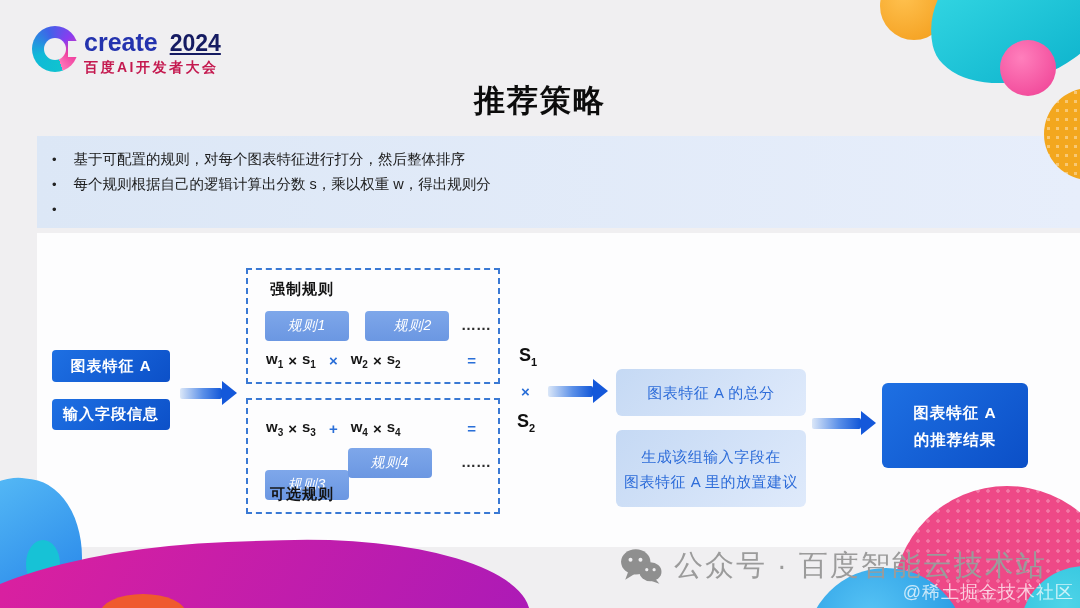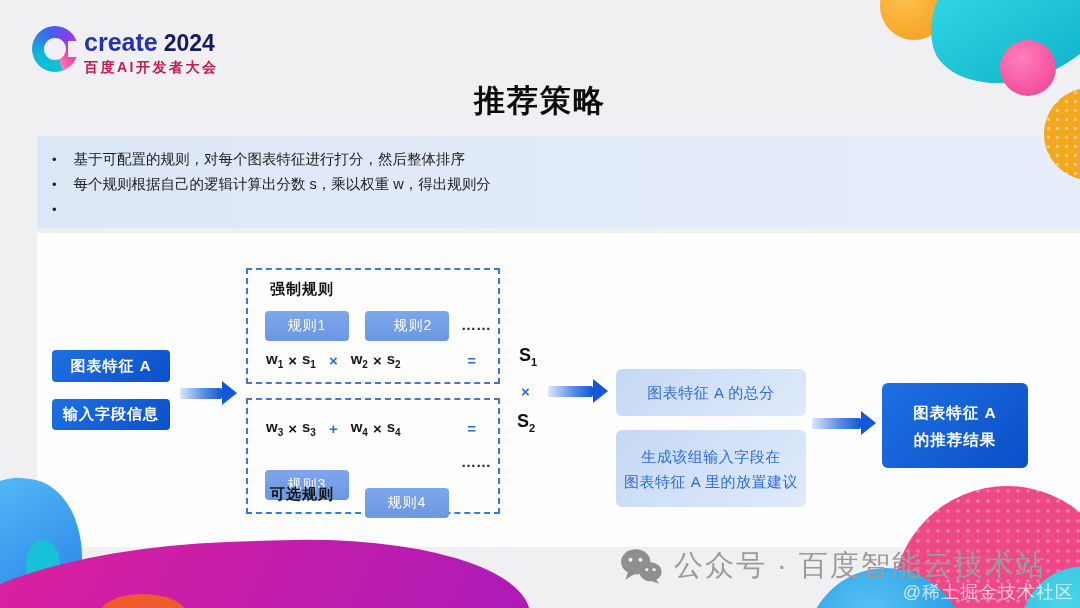--- a/index.html
+++ b/index.html
@@ -28,21 +28,21 @@
     background-size:10px 10px; }
 
   
   .logo { position:absolute; left:32px; top:24px; z-index:3; }
   .logo-c { position:absolute; left:0; top:2px; width:46px; height:46px; border-radius:50%;
     background:conic-gradient(from 160deg,#10c3cf,#0fb9d8 90deg,#3f63e8 180deg,#8a3cf0 250deg,#ef3f9f 310deg,#ff77b9 360deg); }
   .logo-c::before { content:""; position:absolute; inset:12px; border-radius:50%; background:#f0eff1; }
   .logo-c::after { content:""; position:absolute; right:-5px; top:15px; width:15px; height:16px; background:#f0eff1; }
   .logo-text { position:absolute; left:52px; top:4px; white-space:nowrap; }
   .logo-brand { font-size:25px; font-weight:bold; color:#2433ae; }
-  .logo-year { font-size:23px; font-weight:bold; color:#151b62; margin-left:6px; }
+  .logo-year { font-size:23px; font-weight:bold; color:#151b62; margin-left:12px;text-decoration:underline; }
   .logo-sub { font-size:14px; font-weight:bold; color:#c4194f; letter-spacing:2.5px; margin-top:2px; }
 
   
   .page-title { position:absolute; left:0; right:0; top:80px; text-align:center; z-index:3;
     font-size:31px; font-weight:900; color:#0c0c0c; letter-spacing:2px; }
   .bullets { position:absolute; left:52px; top:147px; z-index:3; }
   .bullet { display:flex; align-items:center; gap:17px; height:25px;
     font-size:14.5px; color:#1b1b1b; }
   .bullet .dot { font-size:13px; color:#222; }
 
@@ -63,21 +63,21 @@
   #arrow-2 { left:548px; top:379px; width:60px; }
   #arrow-3 { left:812px; top:411px; width:64px; }
 
   .dashed-box { position:absolute; width:254px; height:116px;
     border:2px dashed #3a79d4; z-index:3; }
   #box-mandatory { left:246px; top:268px; }
   #box-optional  { left:246px; top:398px; }
   .group-label { position:absolute; font-size:15px; font-weight:600; color:#141414; letter-spacing:1px; }
   .chip { position:absolute; width:84px; height:30px; border-radius:4px;
     background:linear-gradient(180deg,#7ea7ea,#6b97e2); color:#fff; font-size:14px;
-    display:flex; align-items:center; justify-content:center; letter-spacing:1px; }
+    display:flex; align-items:center; justify-content:center; letter-spacing:1px;font-style:italic; }
   .dots { position:absolute; font-size:15px; font-weight:bold; color:#2c2c2c; }
 
   .formula { position:absolute; left:18px; right:10px; display:flex; align-items:center;
     font-weight:bold; font-size:15px; color:#171717; }
   .formula sub { font-size:10px; font-weight:bold; }
   .formula .mul { margin:0 5px; }
   .formula .op-blue { color:#2a6fd8; margin:0 13px; }
   .formula .eq { color:#2a6fd8; margin-left:auto; margin-right:12px; }
 
   .score { position:absolute; font-size:18px; font-weight:bold; color:#101010; z-index:3; }
@@ -191,21 +191,21 @@
       <span><span>w</span><sub>3</sub></span>
       <span class="mul">×</span>
       <span><span>s</span><sub>3</sub></span>
       <span class="op-blue">+</span>
       <span><span>w</span><sub>4</sub></span>
       <span class="mul">×</span>
       <span><span>s</span><sub>4</sub></span>
       <span class="eq">=</span>
     </div>
     <div class="chip" style="left:17px; top:48px;margin-top:22px;">规则3</div>
-    <div class="chip" style="left:117px; top:48px;margin-top:40px;">规则4</div>
+    <div class="chip" style="left:100px; top:48px;">规则4</div>
     <div class="dots" style="left:213px; top:53px;">……</div>
     <div class="group-label" style="left:22px; top:85px;">可选规则</div>
   </div>
 
   <div class="score" id="score-s1" style="left:519px; top:345px;"><span>S</span><sub>1</sub></div>
   <div class="score" id="score-op" style="left:521px; top:383px;">×</div>
   <div class="score" id="score-s2" style="left:517px; top:411px;"><span>S</span><sub>2</sub></div>
 
   <div class="light-box" id="out-total">
     <span>图表特征 A 的总分</span>

